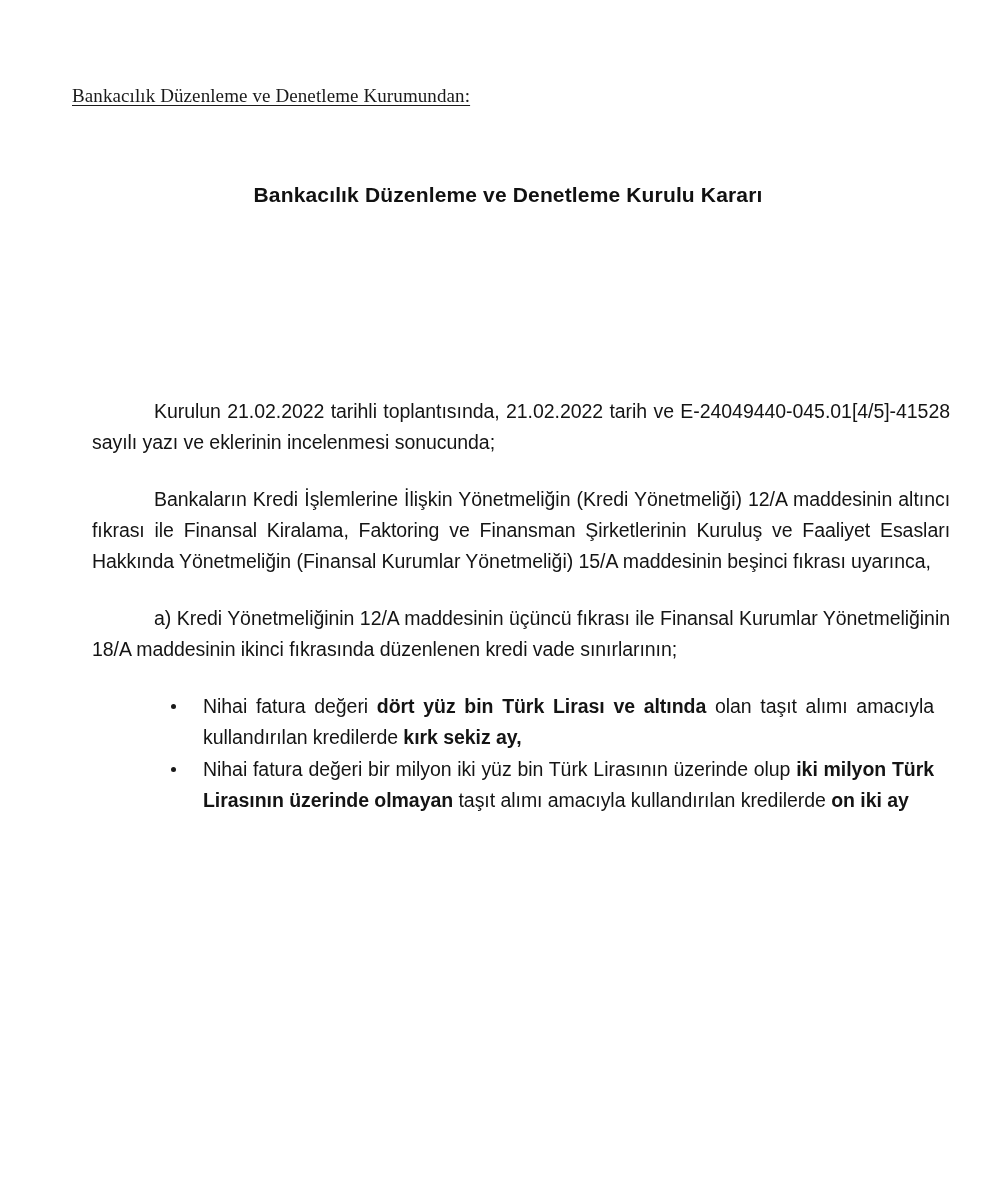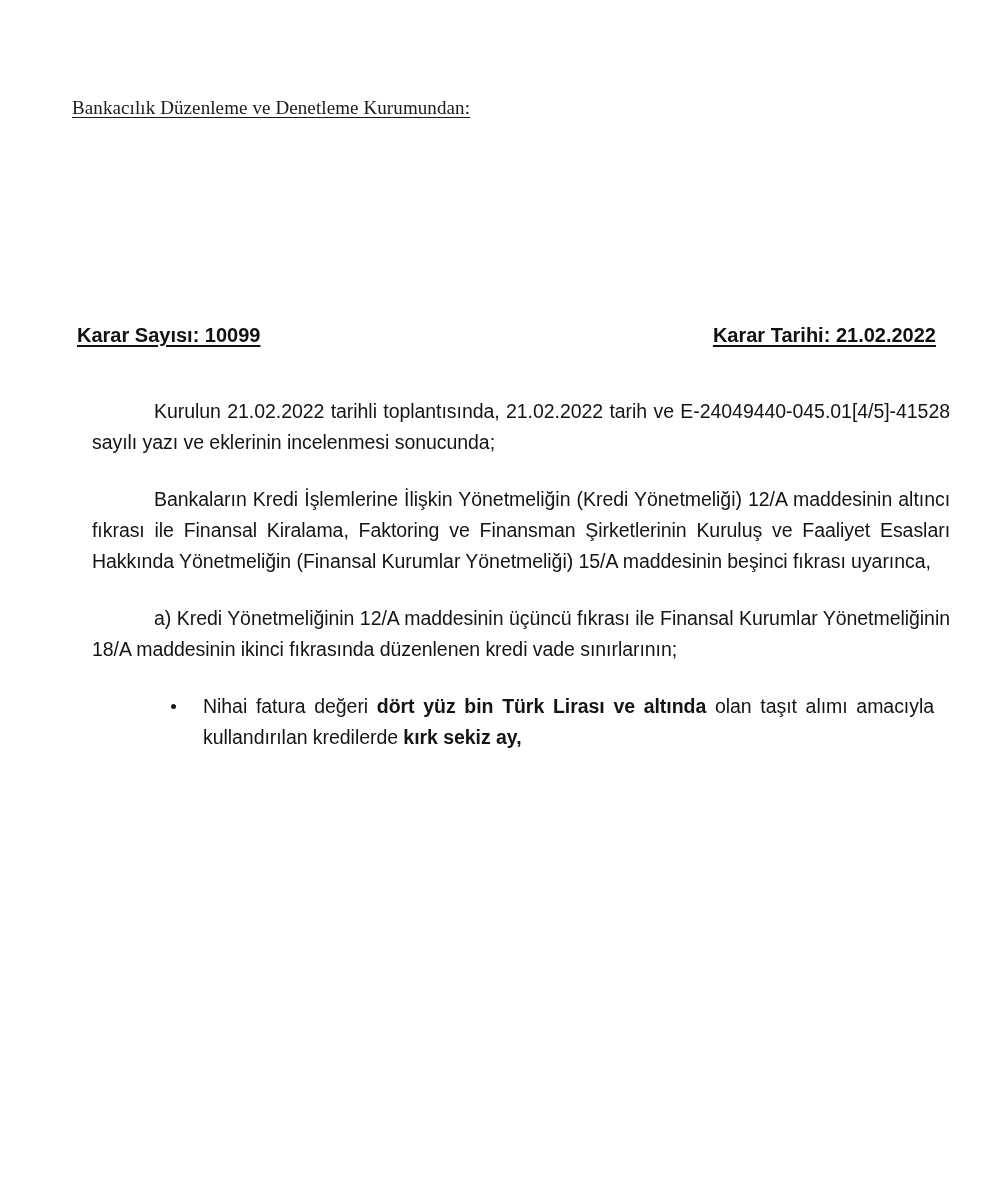--- a/index.html
+++ b/index.html
@@ -17,21 +17,21 @@
     overflow: hidden;
     box-sizing: border-box;
     font-family: "Liberation Sans", sans-serif;
     color: #141414;
   }
 
   
   .authority-line {
     position: absolute;
     left: 72px;
-    top: 96px;
+    top: 84px;
     font-family: "Liberation Serif", serif;
     font-size: 19px;
     line-height: 24px;
     letter-spacing: 0.1px;
     color: #1a1a1a;
     text-decoration: underline;
     text-underline-offset: 3px;
     white-space: nowrap;
   }
 
@@ -129,34 +129,32 @@
     text-indent: 62px;
   }
 </style>
 </head>
 <body>
 
 <div class="page">
 
   <div class="authority-line">Bankacılık Düzenleme ve Denetleme Kurumundan:</div>
 
+  <div class="doc-title">Bankacılık Düzenleme ve Denetleme Kurulu Kararı</div>
 
-  <div class="decision-row">
-    <span class="field">Karar Sayısı: 10099</span>
-    <span class="field">Karar Tarihi: 21.02.2022</span>
-  </div>
 
   <div class="body-block">
 
     <p class="para">Kurulun 21.02.2022 tarihli toplantısında, 21.02.2022 tarih ve E-24049440-045.01[4/5]-41528 sayılı yazı ve eklerinin incelenmesi sonucunda;</p>
 
     <p class="para">Bankaların Kredi İşlemlerine İlişkin Yönetmeliğin (Kredi Yönetmeliği) 12/A maddesinin altıncı fıkrası ile Finansal Kiralama, Faktoring ve Finansman Şirketlerinin Kuruluş ve Faaliyet Esasları Hakkında Yönetmeliğin (Finansal Kurumlar Yönetmeliği) 15/A maddesinin beşinci fıkrası uyarınca,</p>
 
     <p class="para">a) Kredi Yönetmeliğinin 12/A maddesinin üçüncü fıkrası ile Finansal Kurumlar Yönetmeliğinin 18/A maddesinin ikinci fıkrasında düzenlenen kredi vade sınırlarının;</p>
 
     <ul class="bullet-list">
         <li><span>Nihai fatura değeri </span><b>dört yüz bin Türk Lirası ve altında</b><span> olan taşıt alımı amacıyla kullandırılan kredilerde </span><b>kırk sekiz ay,</b></li>
+        <li><span>Nihai fatura değeri bir milyon iki yüz bin Türk Lirasının üzerinde olup </span><b>iki milyon Türk Lirasının üzerinde olmayan</b><span> taşıt alımı amacıyla kullandırılan kredilerde </span><b>on iki ay</b></li>
       </ul>
 
 
   </div>
 
 </div>
 
 </body></html>

